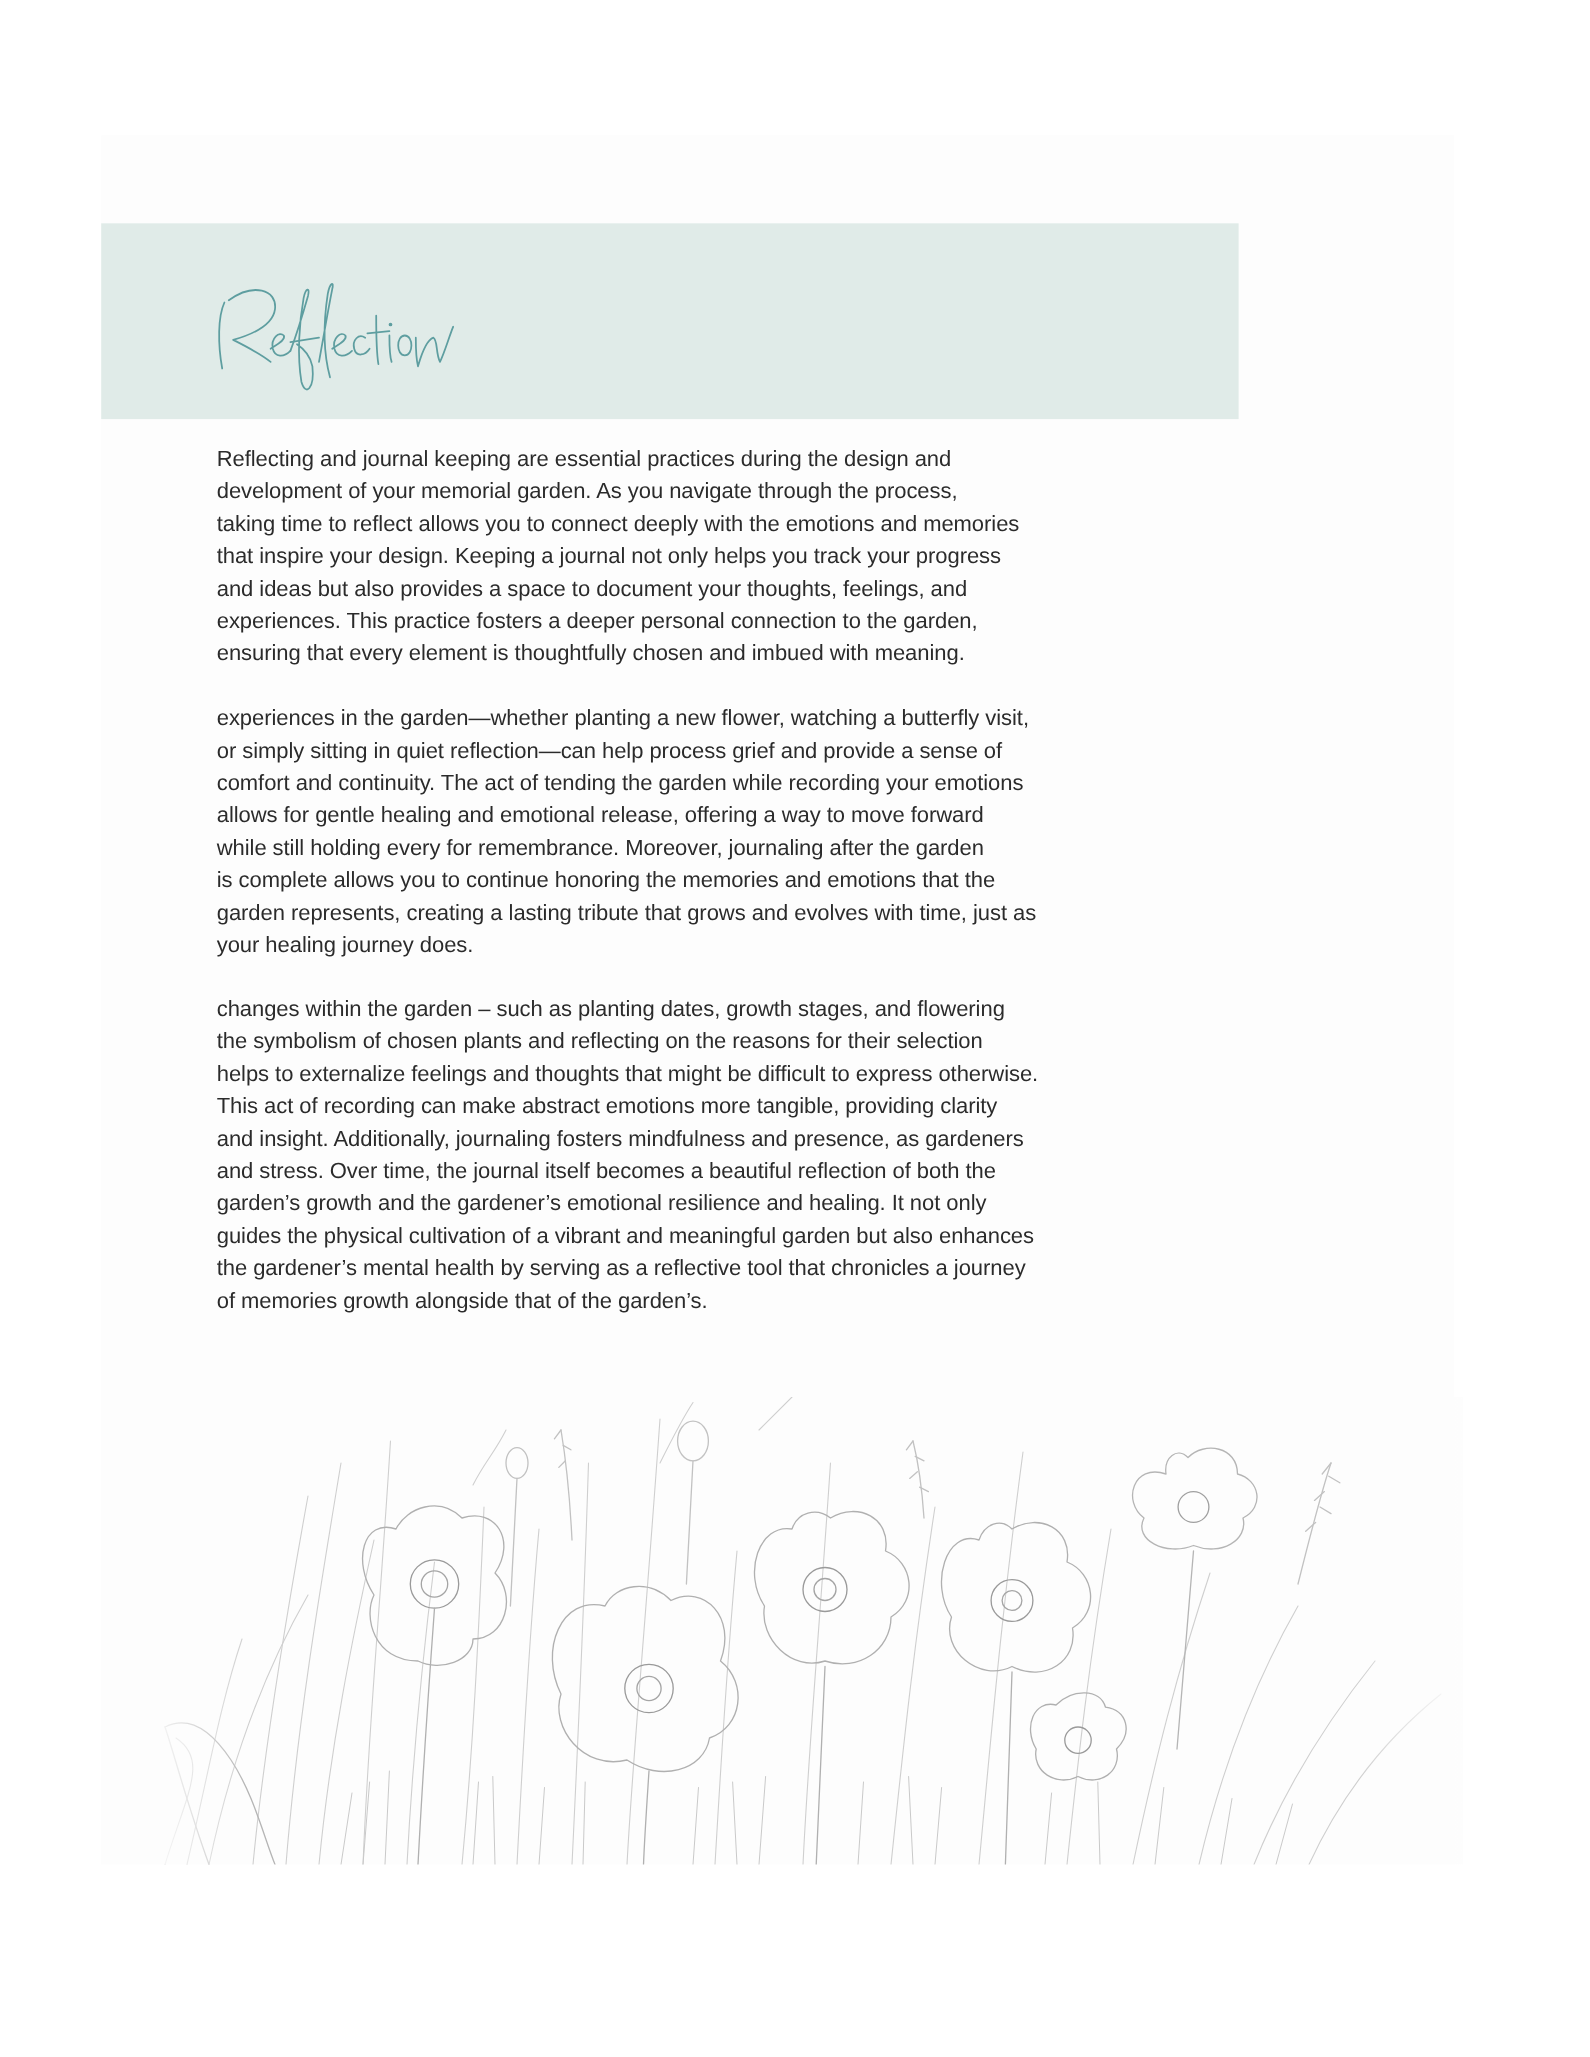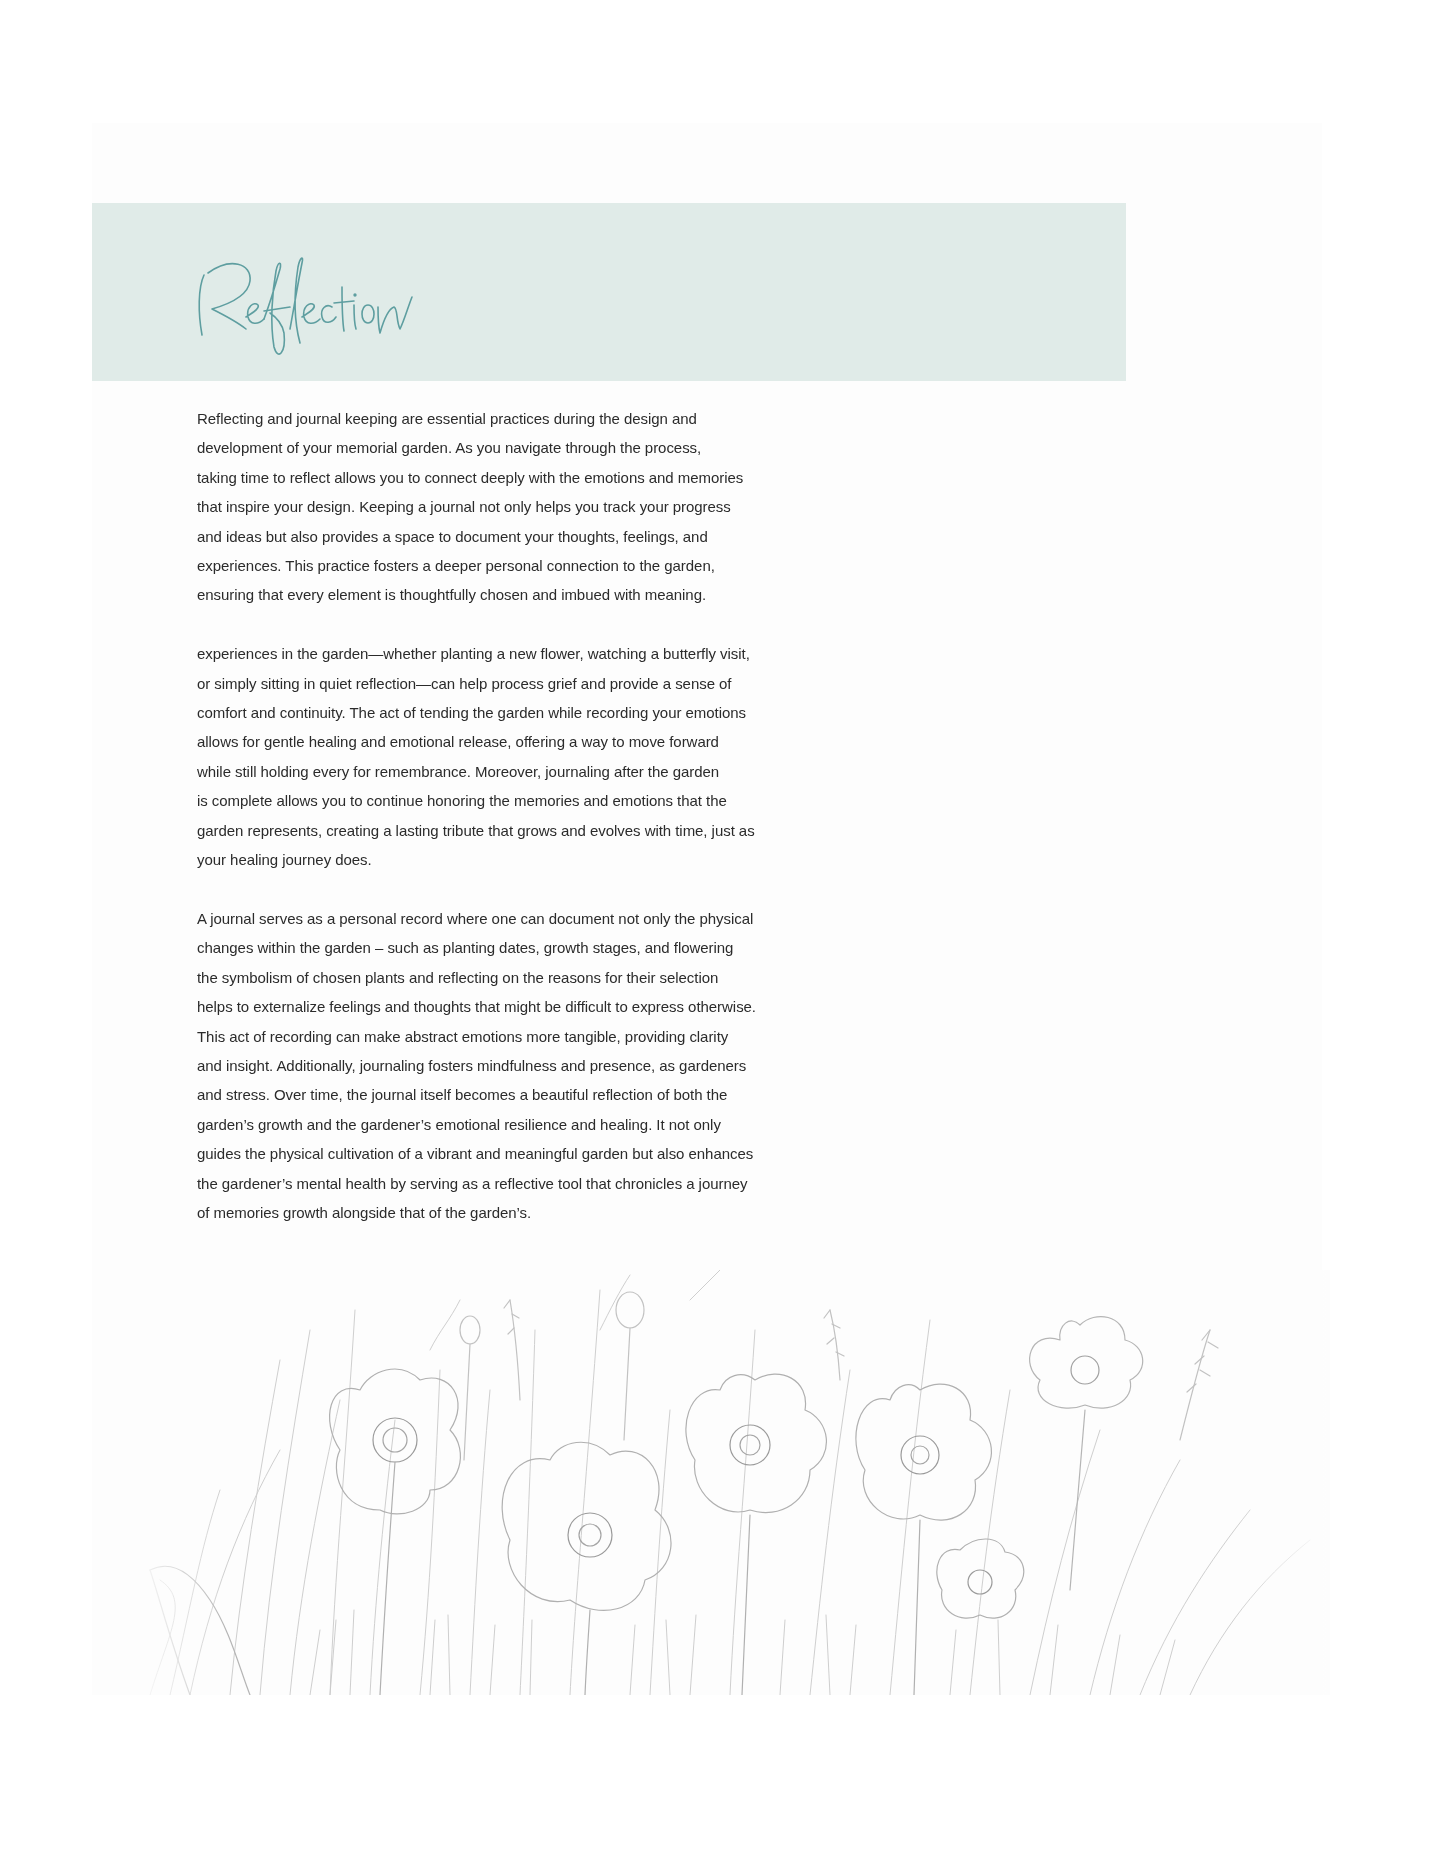--- a/index.html
+++ b/index.html
@@ -52,21 +52,21 @@
       overflow: hidden;
       clip: rect(0 0 0 0);
       white-space: nowrap;
     }
     .body-text {
       position: absolute;
       left: 197px;
       top: 404px;
       width: 940px;
       color: #2b2b2b;
-      font-size: 15px;
+      font-size: 20px;
       line-height: 29.4px;
       letter-spacing: -0.05px;
       z-index: 3;
     }
     .body-text p {
       margin: 0 0 29.4px 0;
     }
     .line {
       display: block;
       white-space: nowrap;
@@ -136,21 +136,20 @@
     <span class="line">experiences in the garden—whether planting a new flower, watching a butterfly visit,</span>
     <span class="line">or simply sitting in quiet reflection—can help process grief and provide a sense of</span>
     <span class="line">comfort and continuity. The act of tending the garden while recording your emotions</span>
     <span class="line">allows for gentle healing and emotional release, offering a way to move forward</span>
     <span class="line">while still holding every for remembrance. Moreover, journaling after the garden</span>
     <span class="line">is complete allows you to continue honoring the memories and emotions that the</span>
     <span class="line">garden represents, creating a lasting tribute that grows and evolves with time, just as</span>
     <span class="line">your healing journey does.</span>
   </p>
   <p>
-    <span class="line">A journal serves as a personal record where one can document not only the physical</span>
     <span class="line">changes within the garden – such as planting dates, growth stages, and flowering</span>
     <span class="line">the symbolism of chosen plants and reflecting on the reasons for their selection</span>
     <span class="line">helps to externalize feelings and thoughts that might be difficult to express otherwise.</span>
     <span class="line">This act of recording can make abstract emotions more tangible, providing clarity</span>
     <span class="line">and insight.  Additionally, journaling fosters mindfulness and presence, as gardeners</span>
     <span class="line">and stress.  Over time, the journal itself becomes a beautiful reflection of both the</span>
     <span class="line">garden’s growth and the gardener’s emotional resilience and healing.  It not only</span>
     <span class="line">guides the physical cultivation of a vibrant and meaningful garden but also enhances</span>
     <span class="line">the gardener’s mental health by serving as a reflective tool that chronicles a journey</span>
     <span class="line">of memories growth alongside that of the garden’s.</span>

